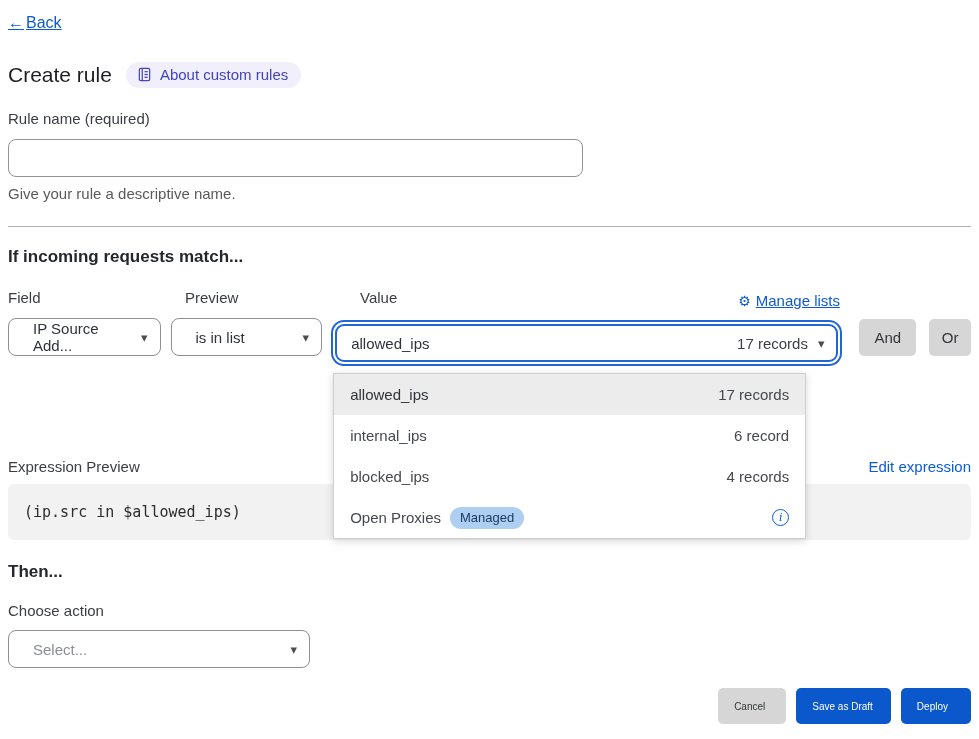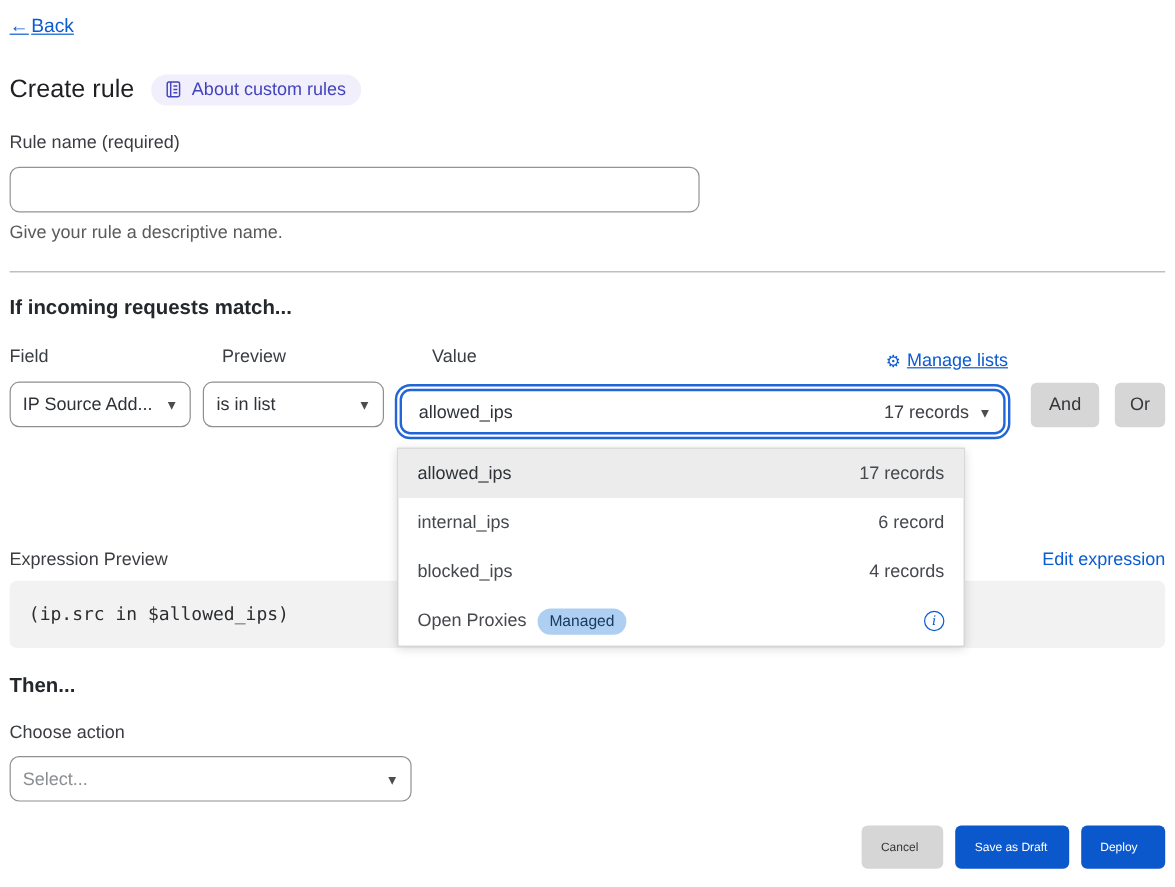--- a/index.html
+++ b/index.html
@@ -36,21 +36,21 @@
   .col-operator { width: 166px; margin-right: 9px; }
   .col-value { width: 480px; display: flex; justify-content: space-between; align-items: flex-end; }
   .manage-lists { display: inline-flex; align-items: center; gap: 5px; color: #0b5bd3; font-size: 15px; cursor: pointer; }
   .manage-lists .link-text { text-decoration: underline; }
   .gear { font-size: 14px; line-height: 1; }
 
   
   .match-row { display: flex; margin-top: 7px; align-items: center; height: 42px; }
   .select-box { height: 38px; border: 1px solid #8f8f8f; border-radius: 8px; background: #fff;
                 display: flex; align-items: center; justify-content: space-between;
-                padding: 0 12px 0 10px; font-size: 15px; color: #2f3338; cursor: pointer; }
+                padding: 0 12px 0 24px; font-size: 15px; color: #2f3338; cursor: pointer; }
   .select-box .chev { color: #4d4d4d; font-size: 13px; margin-left: 8px; }
   .field-select { width: 167px; margin-right: 10px; }
   .operator-select { width: 166px; margin-right: 9px; }
 
   .value-wrap { width: 576px; position: relative; margin-top: 12px; }
   .value-select { height: 38px; margin: 0 4px; border: 2px solid #2265d6; border-radius: 9px; background: #fff;
                   box-shadow: 0 0 0 2px #ffffff, 0 0 0 4px #2265d6;
                   display: flex; align-items: center; padding: 0 12px 0 14px; font-size: 15px; cursor: pointer; }
   .value-select .sel-name { color: #2f3338; flex: 1; }
   .value-select .sel-meta { color: #3d4045; }
@@ -79,21 +79,21 @@
   .expression-header { margin-top: 97px; display: flex; justify-content: space-between; align-items: flex-end; height: 20px; }
   .expression-label { font-size: 15px; color: #3a3d42; }
   .edit-expression { color: #0b5bd3; font-size: 15px; cursor: pointer; }
   .expression-block { margin-top: 9px; height: 56px; background: #f2f2f2; border-radius: 6px;
                       display: flex; align-items: center; padding-left: 16px; }
   .expression-code { font-family: "DejaVu Sans Mono", monospace; font-size: 15px; color: #2b2d30; }
 
   
   .then-heading { margin-top: 22px; }
   .choose-action-label { margin-top: 18px; }
-  .action-select { margin-top: 8px; width: 335px; }
+  .action-select { margin-top: 8px; width: 302px; }
   .action-select .placeholder { color: #8a8d92; }
 
   
   .footer { margin-top: 20px; display: flex; justify-content: flex-end; align-items: center; gap: 10px; }
   .footer .btn { height: 36px; border: none; border-radius: 5px; font-size: 10px;
                  font-family: "Liberation Sans", sans-serif; cursor: pointer; padding-left: 16px; }
   .cancel-btn { background: #d6d6d6; color: #33363a; padding: 0 21px; }
   .blue-btn { background: #0b58cc; color: #ffffff; }
   .save-draft-btn { padding: 0 18px; margin-left: 0; }
   .deploy-btn { padding: 0 23px; }

